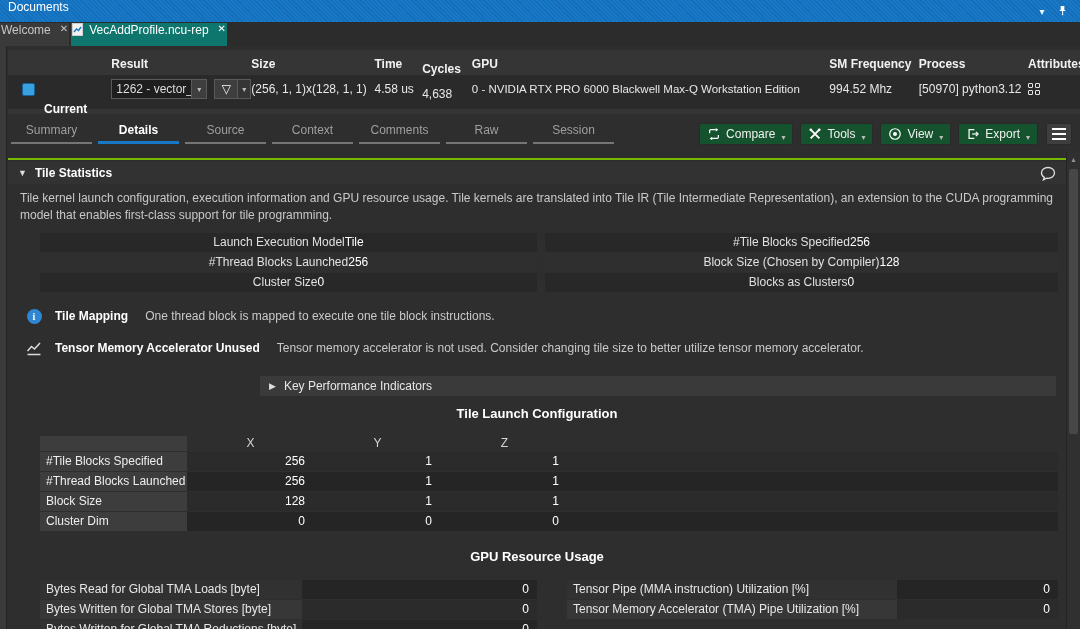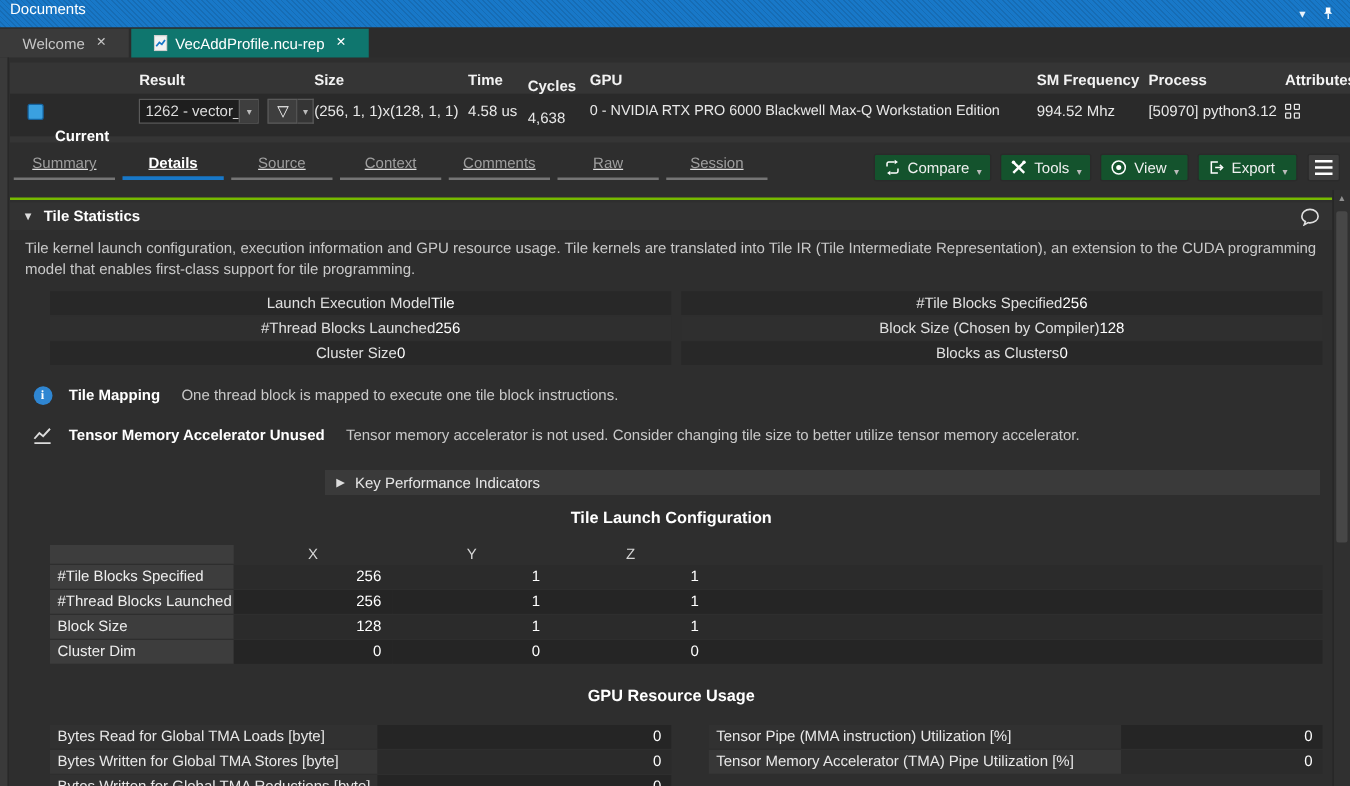--- a/index.html
+++ b/index.html
@@ -11,21 +11,21 @@
   }
   
   .titlebar{ position:absolute; top:0; left:0; right:0; height:22px;
     background:#1878c8;
     background-image:repeating-linear-gradient(45deg, rgba(0,0,0,0.10) 0 1px, transparent 1px 3px);
     display:flex; align-items:flex-start; padding:0 8px; color:#fff; }
   .titlebar .spacer{ flex:1; }
   .tb-icon{ width:20px; text-align:center; font-size:10px; color:#eaf3fb; cursor:pointer; display:flex; align-items:center; justify-content:center; height:22px; }
   
   .tabbar{ position:absolute; top:22px; left:0; right:0; height:24px; background:#2c2c2c; display:flex; align-items:flex-end; }
-  .dtab{ height:23px; display:flex; align-items:center; gap:6px; padding:0 18px; color:#c6c6c6; background:#3a3a3a; margin-right:2px; cursor:pointer; }
+  .dtab{ height:23px; display:flex; align-items:flex-start; gap:6px; padding:0 1px; color:#c6c6c6; background:#3a3a3a; margin-right:2px; cursor:pointer; }
   .dtab.active{ background:#0f766e; color:#fff; }
   .dtab .close{ font-size:10px; margin-left:3px; }
   
   .gutter{ position:absolute; left:0; top:46px; bottom:0; width:7px; background:#3a3a3a; border-right:1px solid #242424; }
   
   .baseline{ position:absolute; left:8px; right:0; top:50px; height:64px; background:#353535; }
   .baseline-band{ position:absolute; left:0; right:0; top:25px; bottom:5px; background:#2a2a2a; }
   .bcols{ position:relative; display:flex; padding:5px 0 0 6px; height:100%; }
   .bcol{ display:flex; flex-direction:column; }
   .bhead{ font-weight:bold; color:#f2f2f2; height:19px; line-height:19px; white-space:nowrap; }
@@ -39,21 +39,21 @@
   .select{ display:flex; width:96px; height:20px; background:#1e1e1e; border:1px solid #5a5a5a; align-items:center; cursor:pointer; }
   .sel-text{ flex:1; padding:0 4px; overflow:hidden; white-space:nowrap; color:#ddd; }
   .sel-caret{ width:15px; height:100%; background:#3e3e3e; border-left:1px solid #5a5a5a; display:flex; align-items:center; justify-content:center; color:#bbb; font-size:8px; }
   .filter-group{ display:flex; margin-left:7px; }
   .filter-btn{ width:24px; height:20px; background:#3e3e3e; border:1px solid #5a5a5a; display:flex; align-items:center; justify-content:center; color:#fff; font-size:12px; cursor:pointer; }
   .filter-caret{ width:13px; height:20px; background:#353535; border:1px solid #5a5a5a; border-left:none; color:#bbb; font-size:8px; display:flex; align-items:center; justify-content:center; cursor:pointer; }
   .attr-grid{ display:grid; grid-template-columns:5px 5px; gap:2px; cursor:pointer; }
   .attr-sq{ width:5px; height:5px; border:1px solid #e8e8e8; border-radius:1px; }
   
   .navrow{ position:absolute; top:119px; left:8px; right:8px; height:30px; display:flex; align-items:center; }
-  .ptabs{ display:flex;text-decoration:underline; }
+  .ptabs{ display:flex; }
   .ptab{ width:87px; text-align:center; color:#9f9f9f; position:relative; height:26px; line-height:18px; cursor:pointer; }
   .ptab::after{ content:""; position:absolute; left:3px; right:3px; bottom:3px; height:2px; background:#757575; }
   .ptab.active{ color:#fff; font-weight:bold; }
   .ptab.active::after{ background:#1878c8; height:3px; }
   .navspacer{ flex:1; }
   .tool-btn{ display:flex; align-items:center; gap:5px; height:22px; padding:0 7px; background:#14532d; border:1px solid #2a2a2a; border-radius:2px; margin-left:7px; color:#f0f0f0; cursor:pointer; }
   .tool-caret{ font-size:8px; color:#bbb; margin-left:1px; position:relative; top:3px; }
   .menu-btn{ width:26px; height:22px; background:#3e3e3e; border:1px solid #2a2a2a; border-radius:2px; margin-left:8px; display:flex; flex-direction:column; justify-content:center; align-items:center; gap:3px; cursor:pointer; }
   .menu-btn .bar{ width:14px; height:2px; background:#fff; }
   

